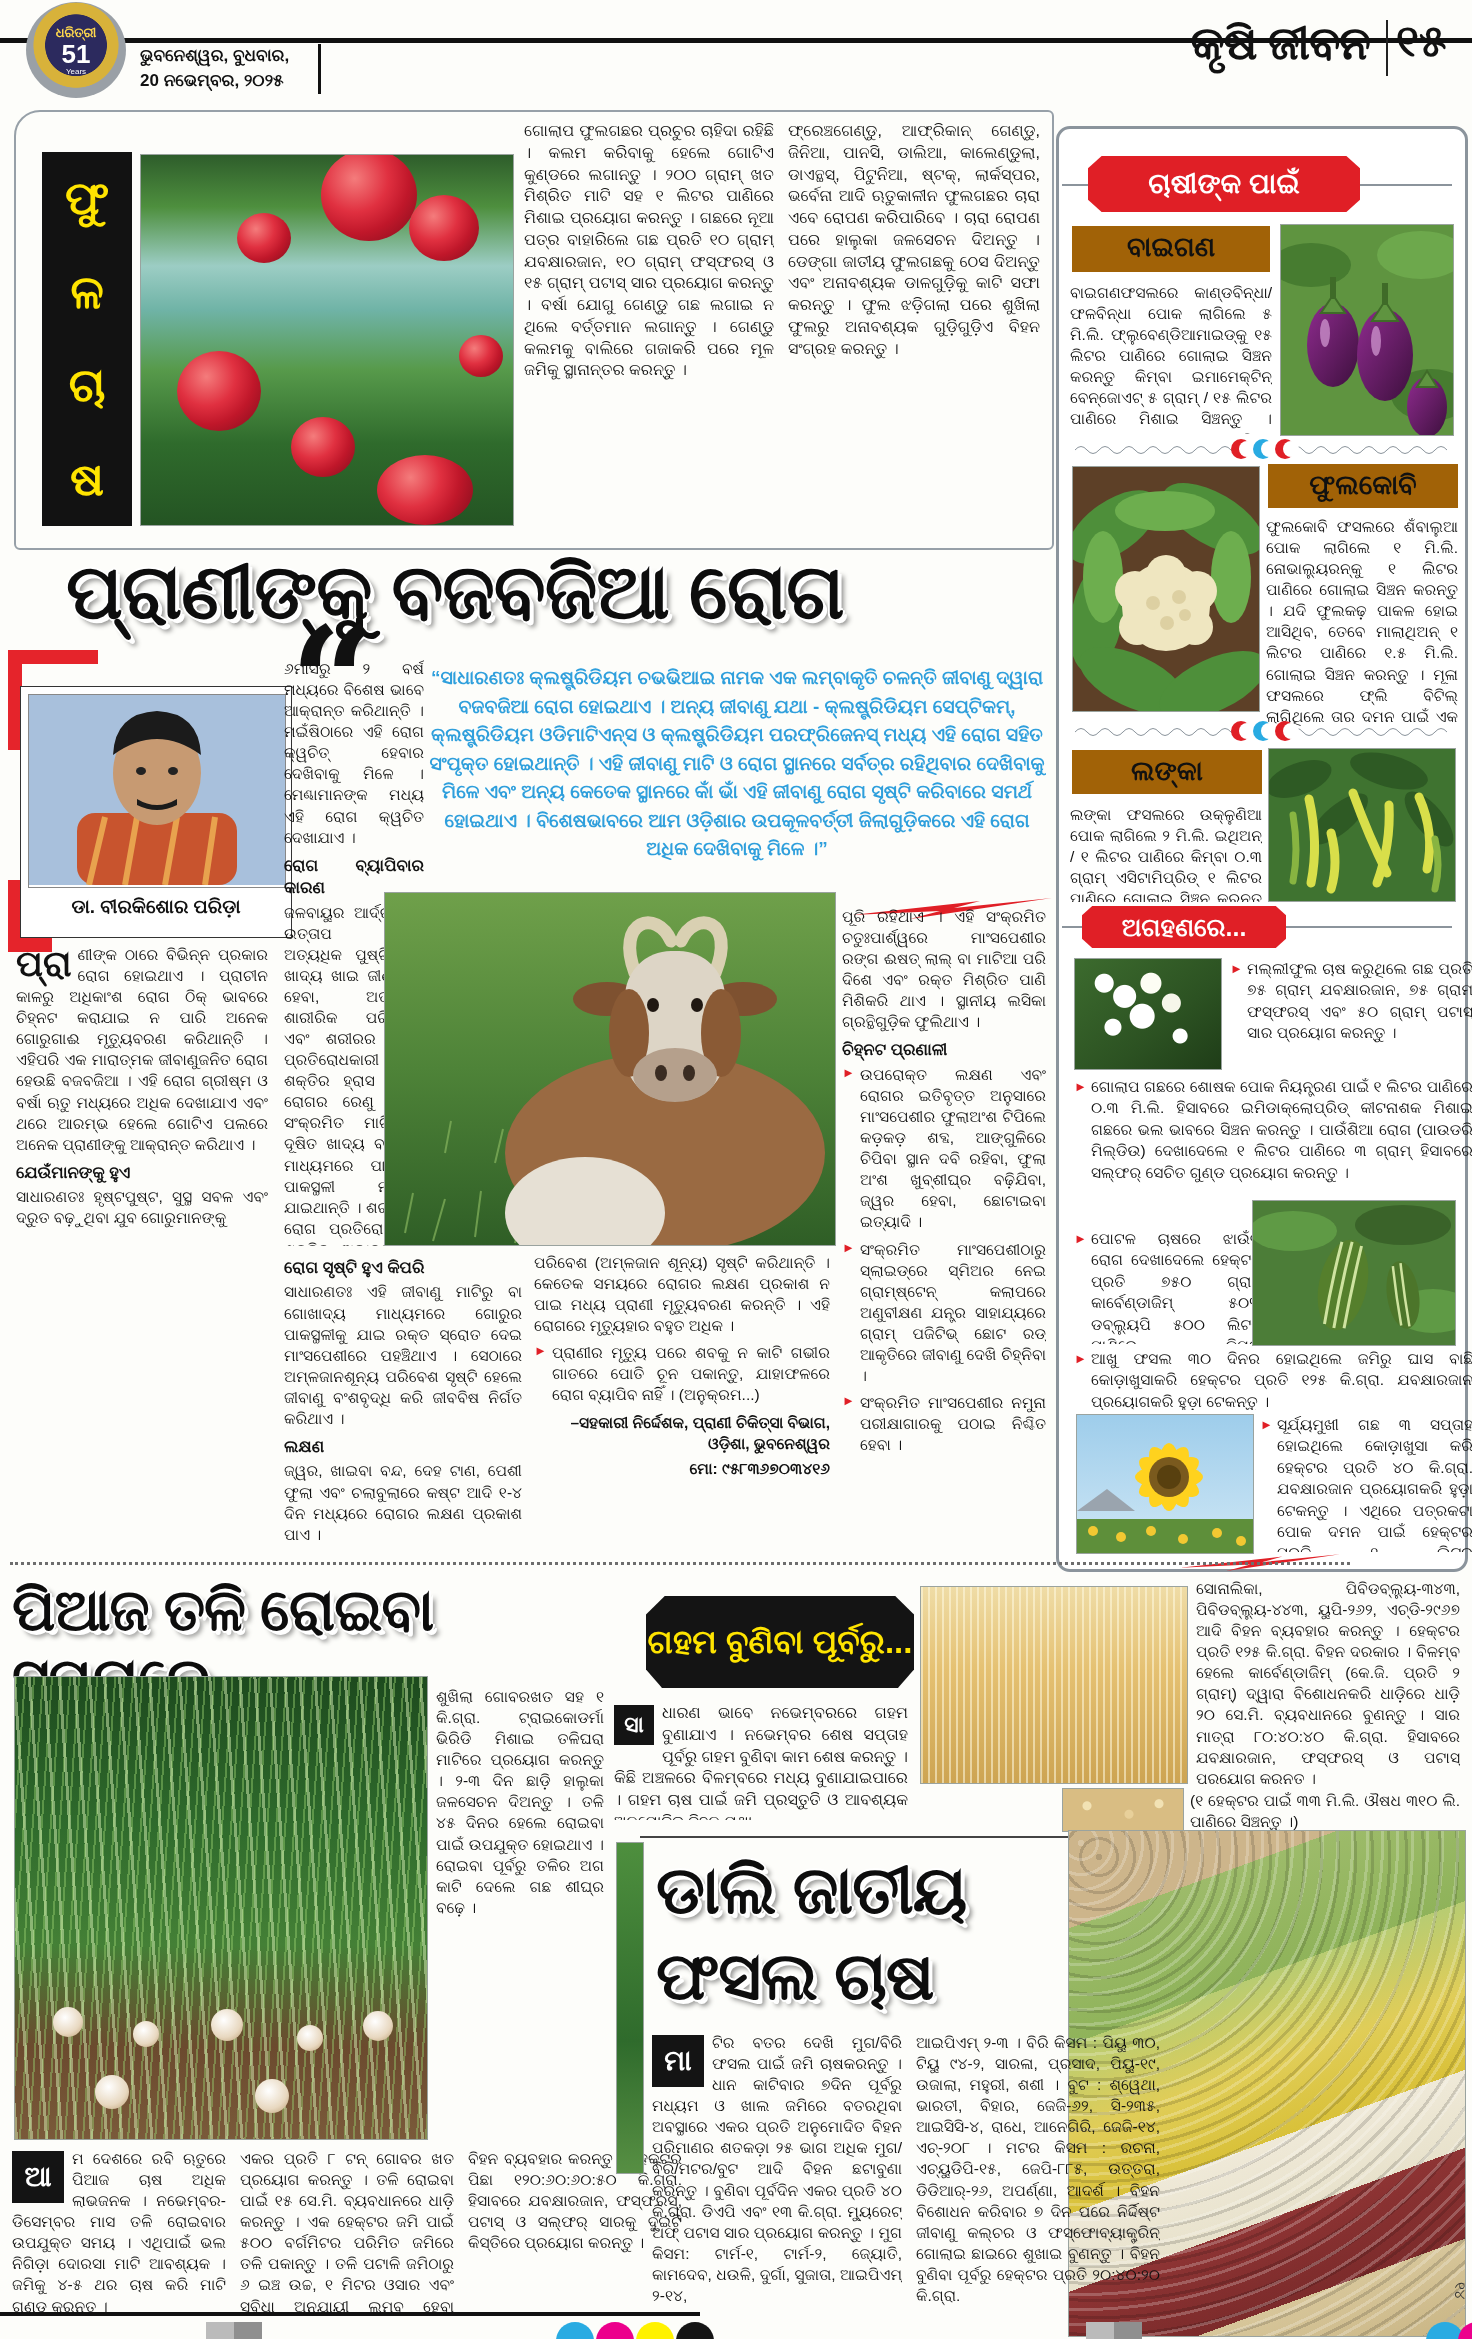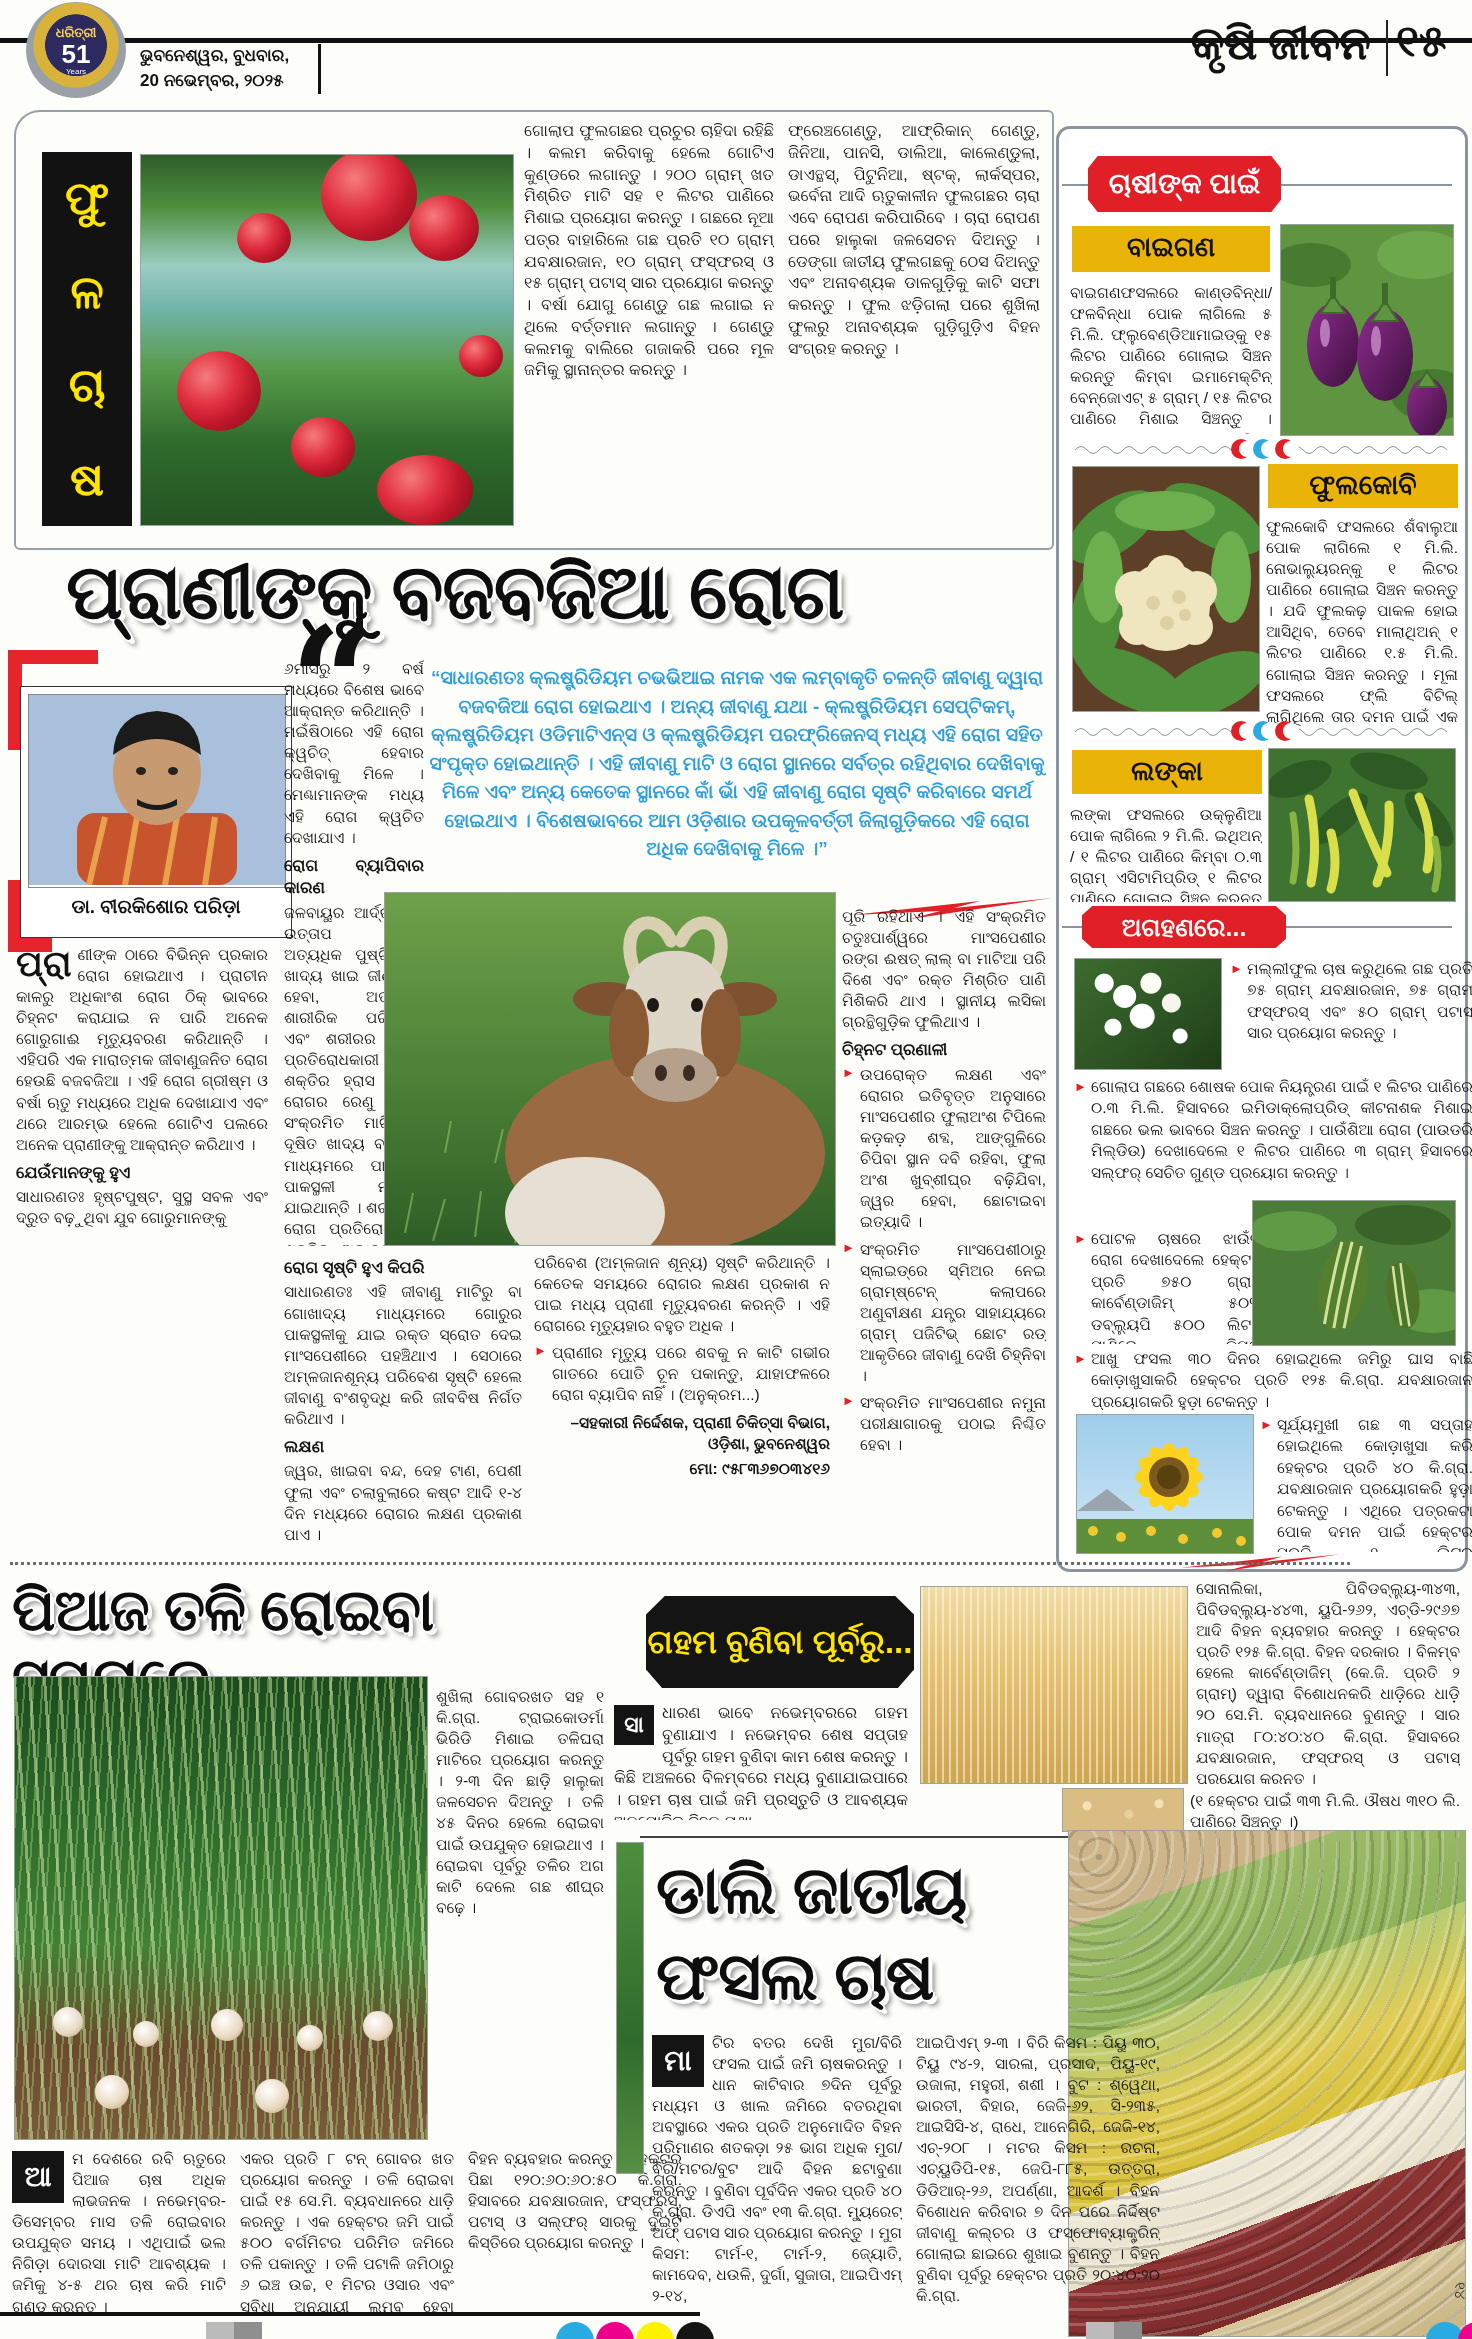--- a/index.html
+++ b/index.html
@@ -12,21 +12,21 @@
   .txt h4{margin:4px 0 3px 0;font-size:16.5px;font-weight:bold;}
   .txt .li{position:relative;padding-left:18px;margin:0 0 6px 0;}
   .txt .li .arr{position:absolute;left:0;top:0;color:#e01f26;font-size:13px;}
   .txt .byline{font-weight:bold;text-align:right;margin:4px 0 0 0;}
   .display{font-weight:bold;color:#0d0d0d;letter-spacing:-1px;
     text-shadow:2px 0 #fff,-2px 0 #fff,0 2px #fff,0 -2px #fff,4px 4px 0 #fff,6px 6px 5px rgba(0,0,0,.45);}
   .badge-red{background:#e01f26;color:#fff;font-weight:bold;text-align:center;
     clip-path:polygon(0 22%,5% 0,95% 0,100% 22%,100% 78%,95% 100%,5% 100%,0 78%);}
   .badge-black{background:#141414;color:#ffe400;font-weight:bold;text-align:center;
     clip-path:polygon(0 20%,7% 0,93% 0,100% 20%,100% 80%,94% 100%,6% 100%,0 80%);}
-  .bluehead{background:#eab308;text-align:center;font-weight:bold;font-size:27px;line-height:1.6;}
+  .bluehead{background:#a16207;text-align:center;font-weight:bold;font-size:27px;line-height:1.6;}
   .grayline{position:absolute;height:2px;background:#8b949c;}
   .dotline{position:absolute;border-top:3px dotted #6d6d6d;}
   .dropbox{float:left;width:52px;height:52px;background:#141414;color:#fff;font-size:28px;
     font-weight:bold;line-height:52px;text-align:center;margin:3px 8px 2px 0;}
   .dropcap{float:left;font-size:36px;font-weight:bold;line-height:1;margin:2px 6px 0 0;}
   .sbul{position:absolute;overflow:hidden;font-size:15.5px;line-height:1.38;text-align:justify;padding-left:17px;}
   .sbul::before{content:"►";color:#e01f26;position:absolute;left:0;top:2px;font-size:13px;}
   .rose{position:absolute;border-radius:50%;
     background:radial-gradient(circle at 35% 32%,#f47c7c 0%,#e03040 38%,#c0172a 62%,#7e0d1c 100%);}
   .bulb{position:absolute;border-radius:50%;
@@ -157,21 +157,21 @@
       <ellipse cx="268" cy="112" rx="6" ry="7" fill="#201812"></ellipse>
       <ellipse cx="312" cy="112" rx="6" ry="7" fill="#201812"></ellipse>
       <ellipse cx="290" cy="182" rx="42" ry="27" fill="#b5a08c"></ellipse>
       <ellipse cx="276" cy="180" rx="6" ry="8" fill="#3a2c22"></ellipse>
       <ellipse cx="304" cy="180" rx="6" ry="8" fill="#3a2c22"></ellipse>
     </svg>
   </div>
 
   <div class="abs" style="left:1056px;top:126px;width:406px;height:1440px;border:3px solid #8b949c;border-radius:14px;background:#fff;"></div>
   <div class="grayline" style="left:1062px;top:184px;width:390px;"></div>
-  <div class="abs badge-red" style="left:1088px;top:156px;width:193px;height:56px;font-size:28px;line-height:56px;">ଚାଷୀଙ୍କ ପାଇଁ</div>
+  <div class="abs badge-red" style="left:1088px;top:156px;width:272px;height:56px;font-size:28px;line-height:56px;">ଚାଷୀଙ୍କ ପାଇଁ</div>
 
   <div class="abs bluehead" style="left:1072px;top:226px;width:198px;height:46px;">ବାଇଗଣ</div>
   <div class="txt" style="left:1070px;top:282px;width:202px;height:152px;">ବାଇଗଣଫସଲରେ କାଣ୍ଡବିନ୍ଧା/ଫଳବିନ୍ଧା ପୋକ ଲାଗିଲେ ୫ ମି.ଲି. ଫ୍ଲୁବେଣ୍ଡିଆମାଇଡ୍‌କୁ ୧୫ ଲିଟର ପାଣିରେ ଗୋଲାଇ ସିଞ୍ଚନ କରନ୍ତୁ କିମ୍ବା ଇମାମେକ୍ଟିନ୍ ବେନ୍‌ଜୋଏଟ୍ ୫ ଗ୍ରାମ୍ / ୧୫ ଲିଟର ପାଣିରେ ମିଶାଇ ସିଞ୍ଚନ୍ତୁ । ଆକ୍ରାନ୍ତ ଡାଳ ବା ଫଳକୁ ମାଟିରେ ପୋତି ଦିଅନ୍ତୁ । ସଙ୍ଗ ଆକର୍ଷକ ଯନ୍ତା ବ୍ୟବହାର କରନ୍ତୁ ।</div>
   <div class="photo" style="left:1280px;top:224px;width:172px;height:210px;">
     <svg width="172" height="210" viewBox="0 0 172 210">
       <defs>
           <linearGradient id="egp" x1="0" y1="0" x2="1" y2="1">
         <stop offset="0" stop-color="#8e2b8e"></stop>
             <stop offset="0.6" stop-color="#5e1b5e"></stop>
             <stop offset="1" stop-color="#3c0f3c"></stop>

